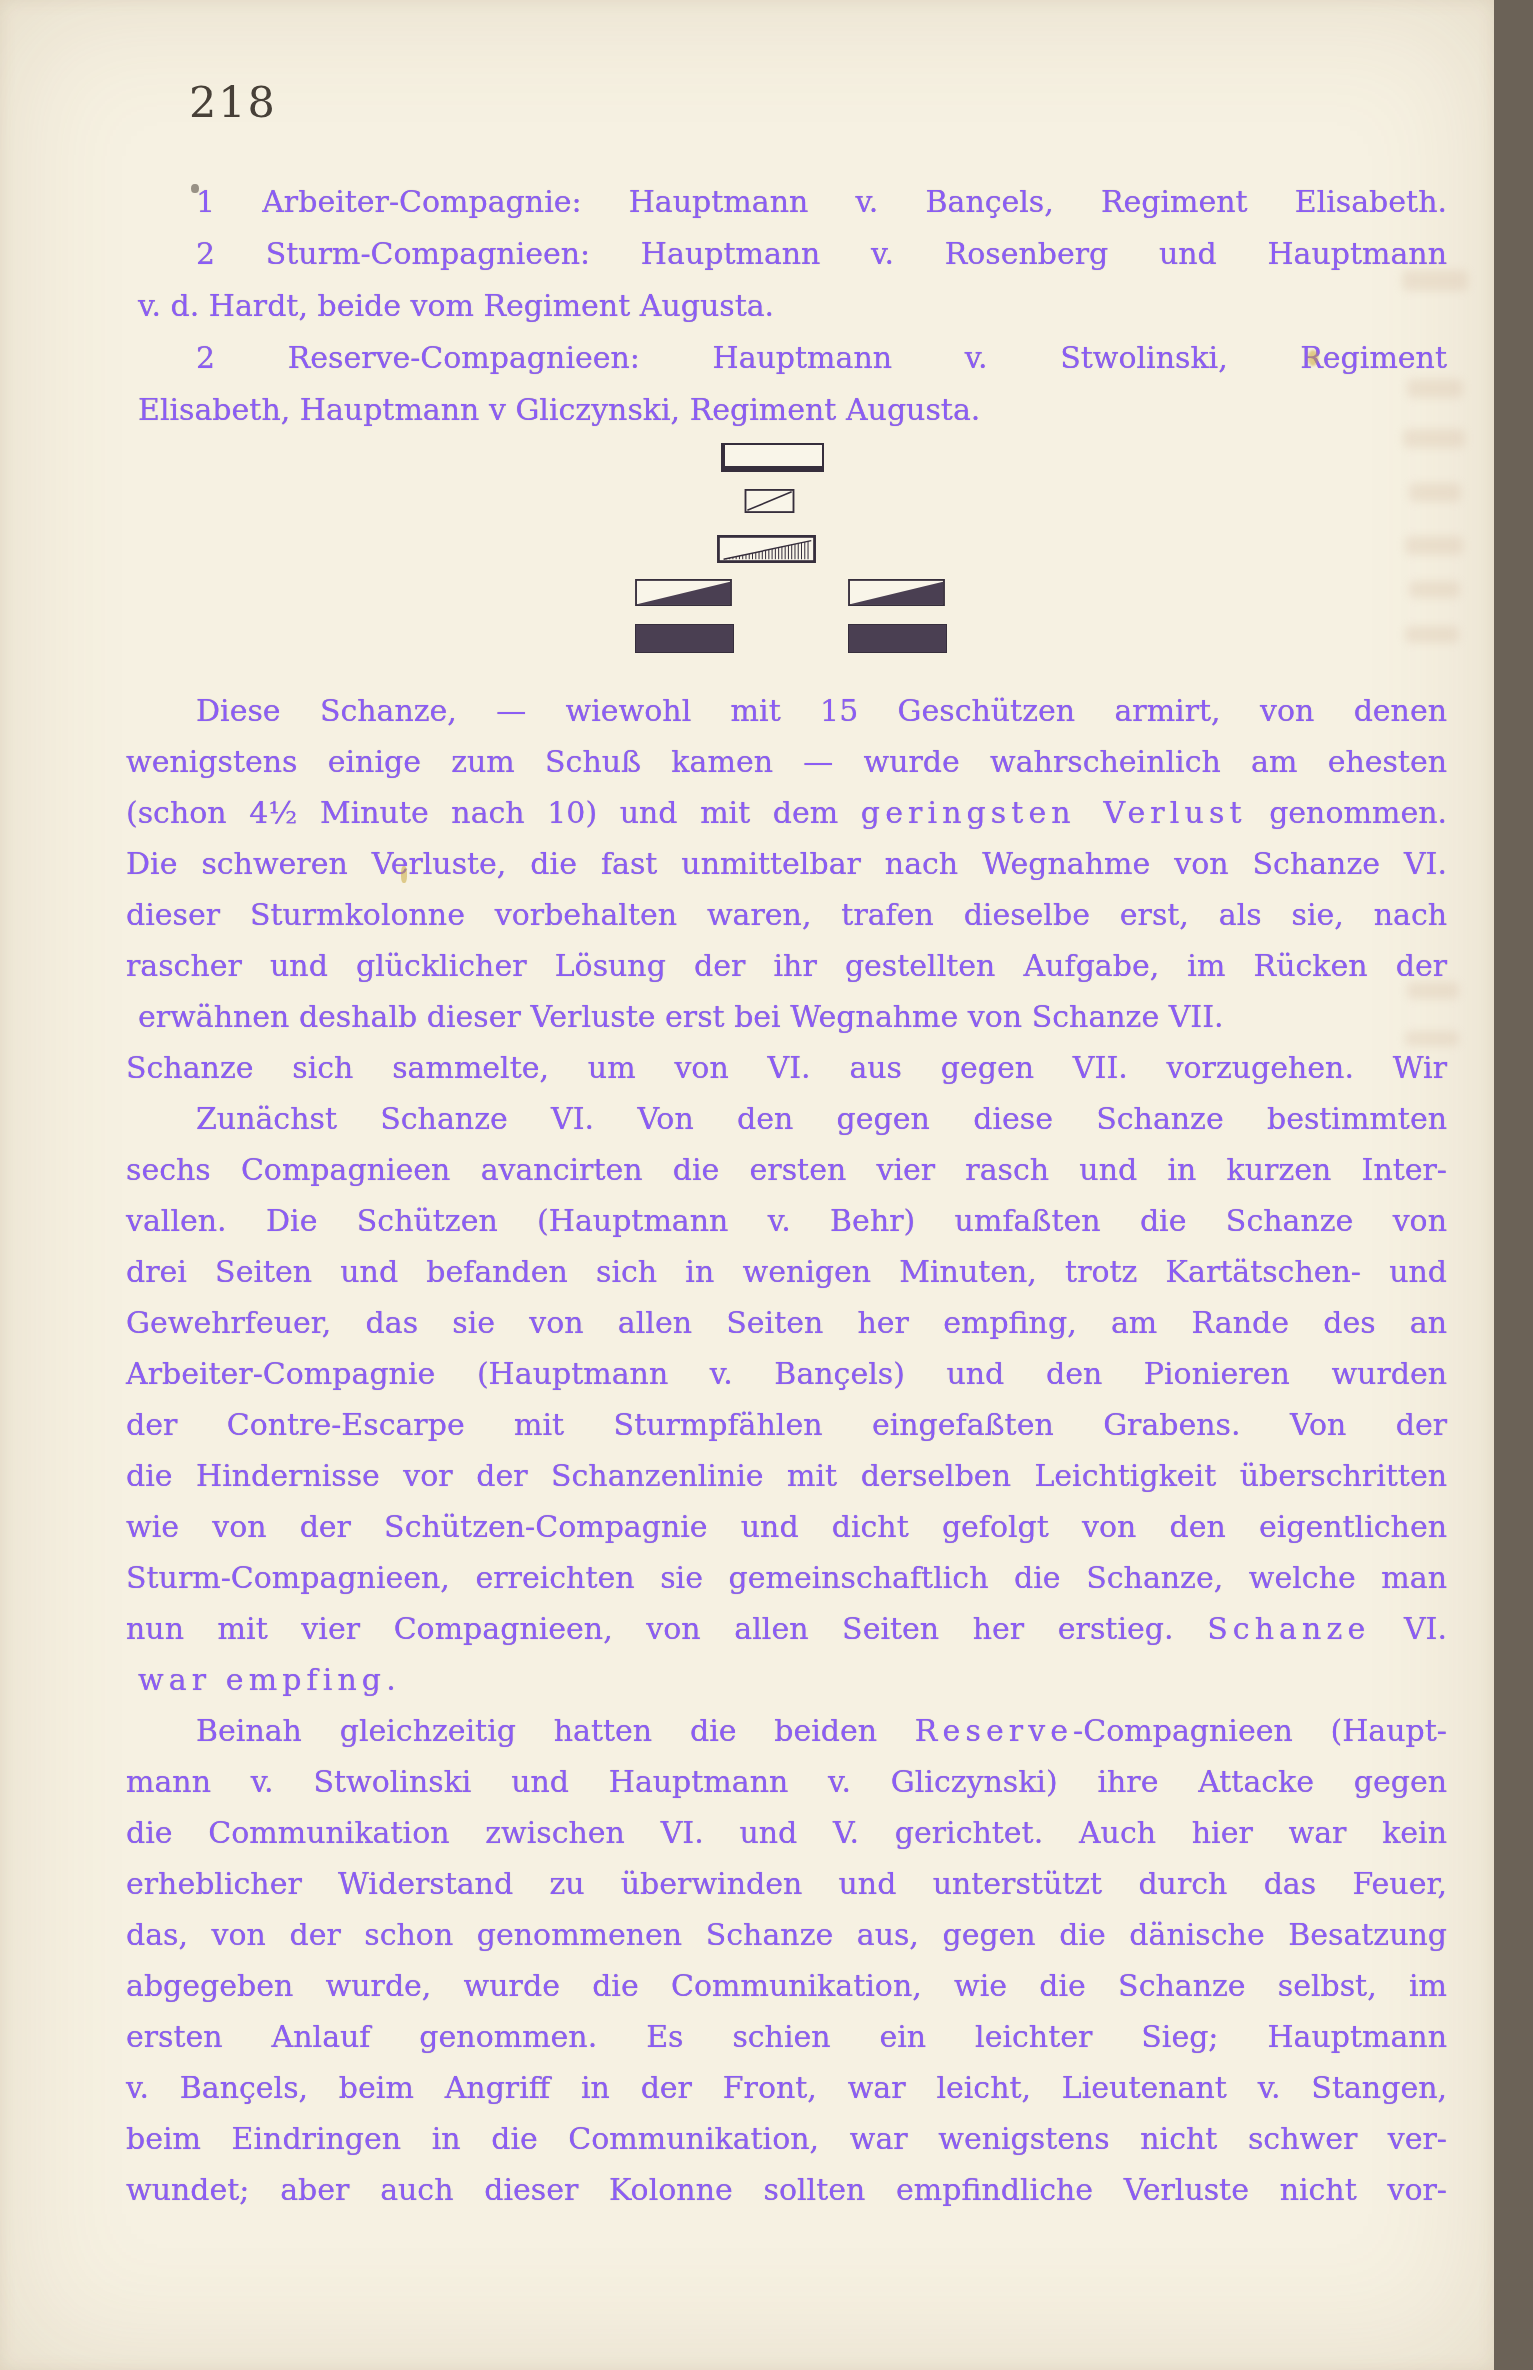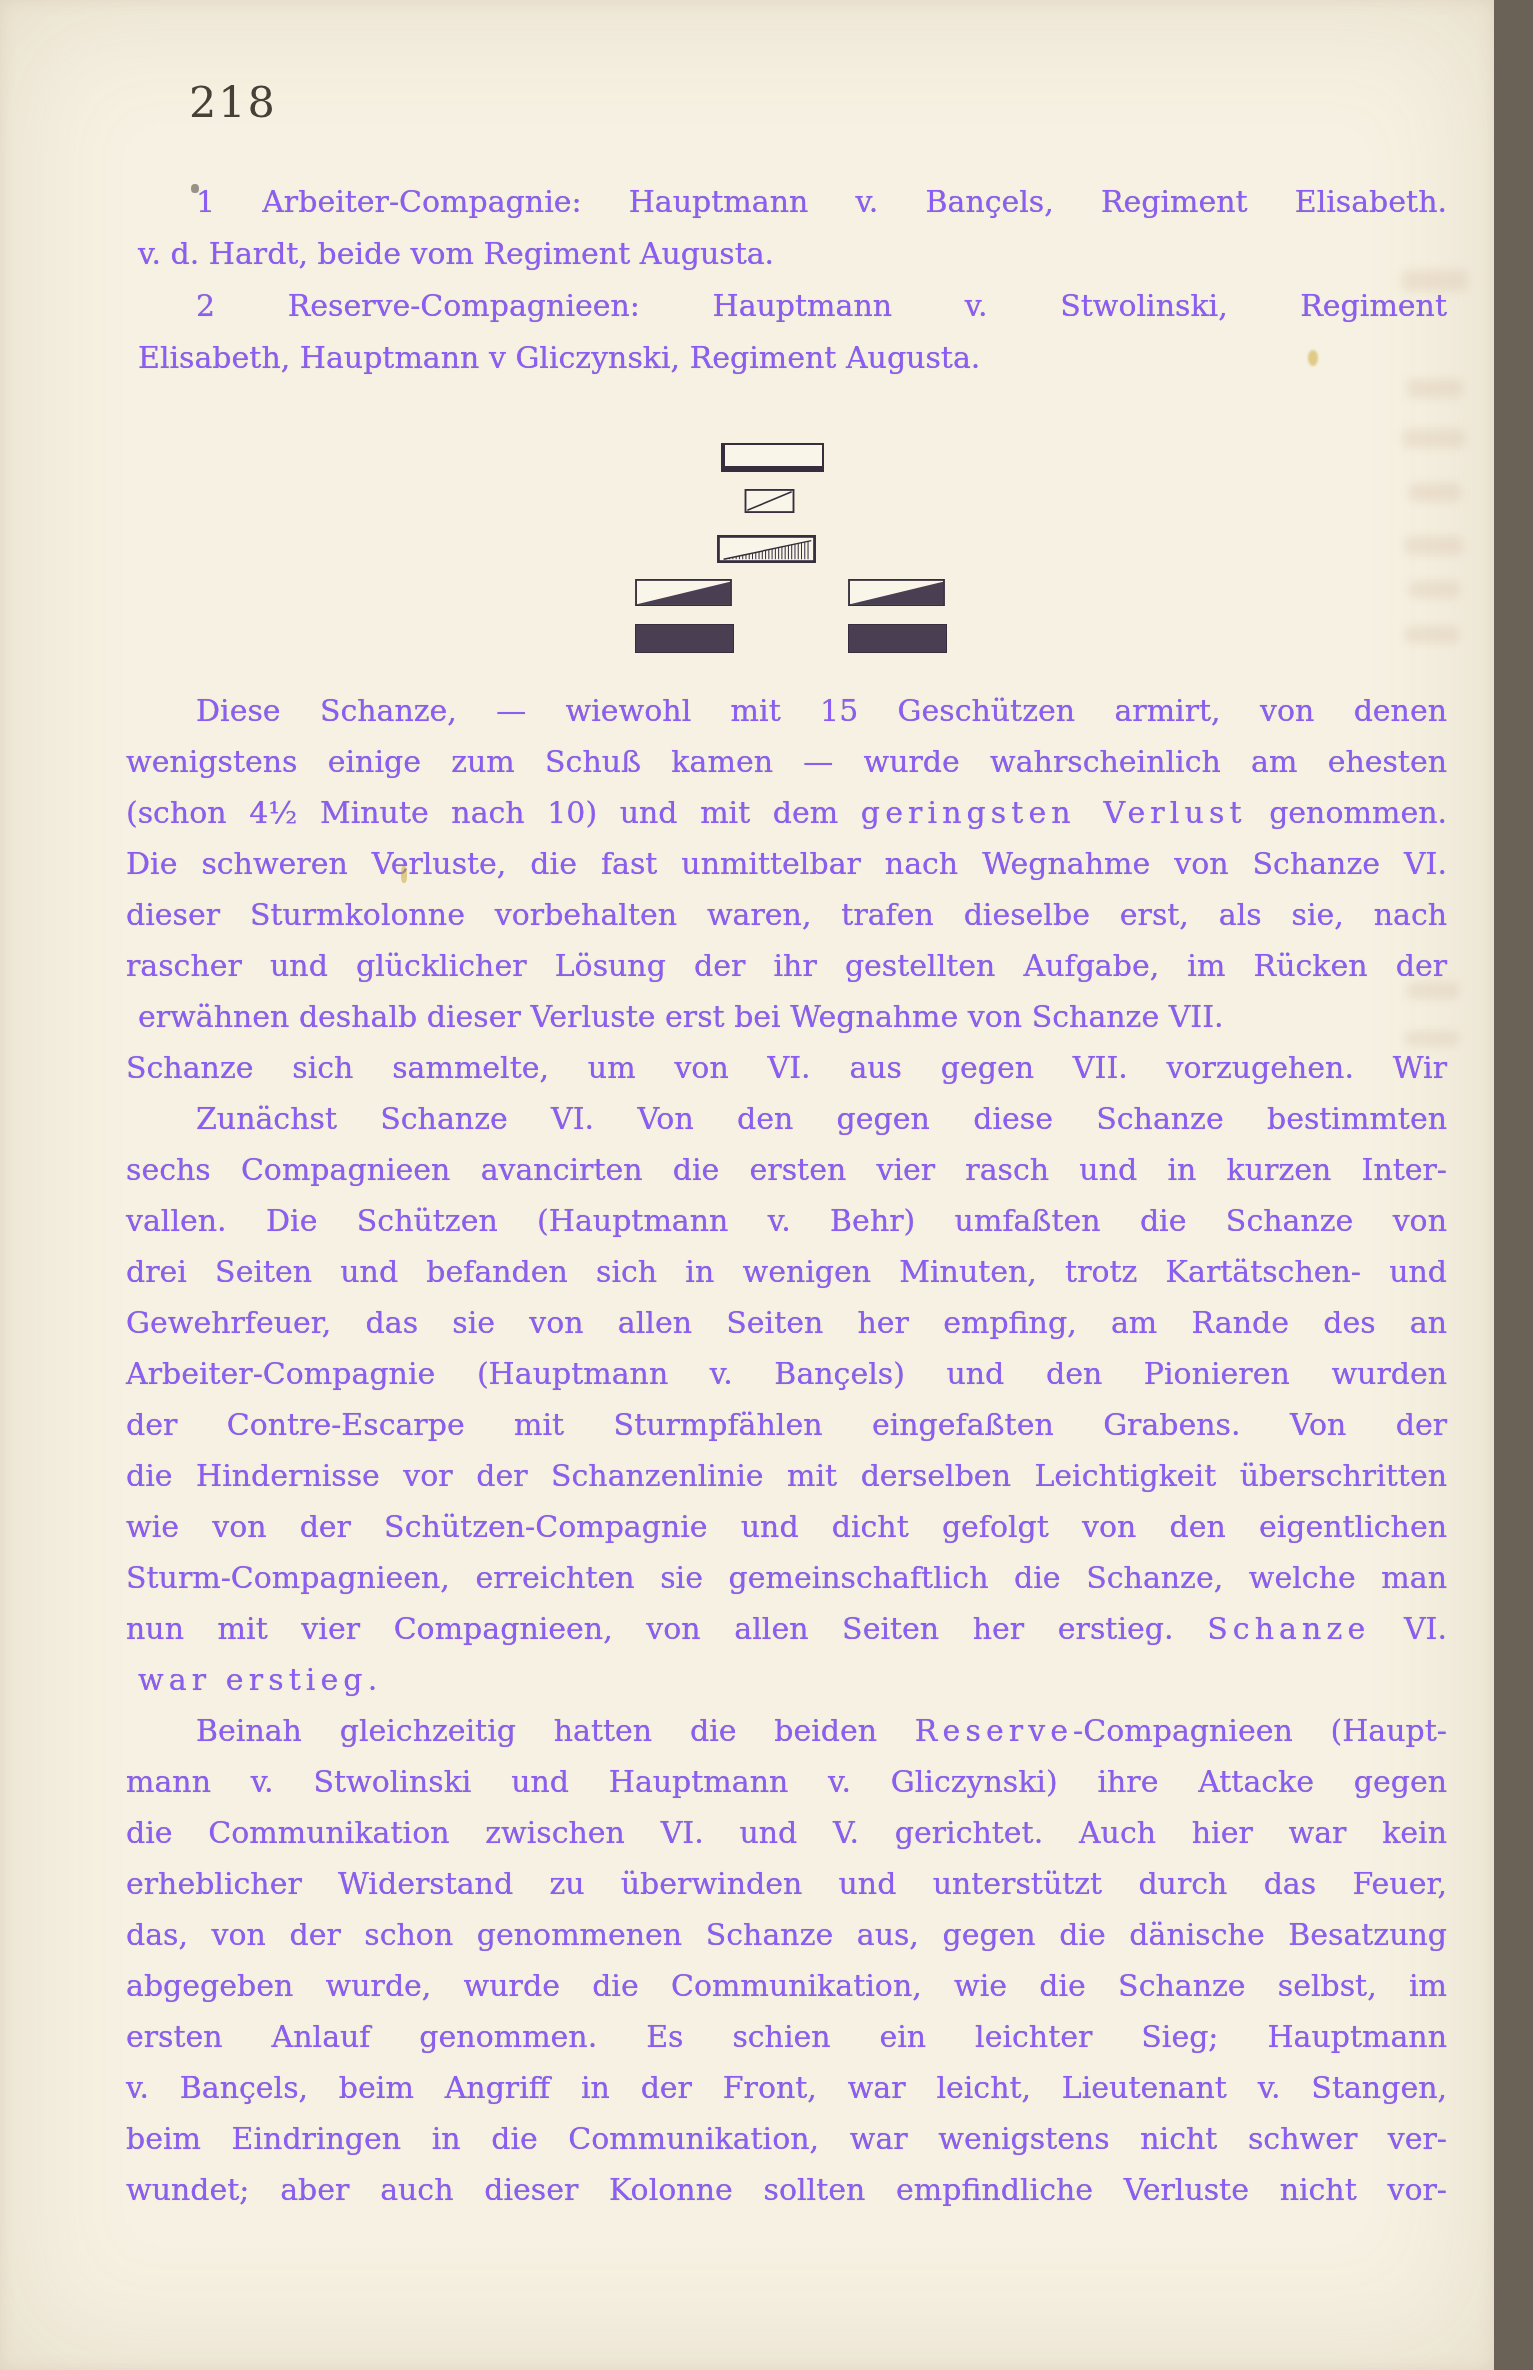--- a/index.html
+++ b/index.html
@@ -47,20 +47,21 @@
 </style>
 </head>
 <body>
 
 <div class="page">
 
   <div class="pagenum">218</div>
 
   <div class="textblock" id="intro-block">
       <div class="line indent"><span>1 Arbeiter-Compagnie: Hauptmann v. Bançels, Regiment Elisabeth.</span></div>
+      <div class="line indent"><span>2 Sturm-Compagnieen: Hauptmann v. Rosenberg und Hauptmann</span></div>
       <div class="line end"><span>v. d. Hardt, beide vom Regiment Augusta.</span></div>
       <div class="line indent"><span>2 Reserve-Compagnieen: Hauptmann v. Stwolinski, Regiment</span></div>
       <div class="line end"><span>Elisabeth, Hauptmann v Gliczynski, Regiment Augusta.</span></div>
     </div>
 
   <div class="figure">
     <div class="shape bar-plain"></div>
 
     <div class="shape" style="left:126px;top:53px;">
       <svg width="51" height="24" viewBox="0 0 54 26">
@@ -133,21 +134,21 @@
       <div class="line"><span>sechs Compagnieen avancirten die ersten vier rasch und in kurzen Inter-</span></div>
       <div class="line"><span>vallen.  Die Schützen (Hauptmann v. Behr) umfaßten die Schanze von</span></div>
       <div class="line"><span>drei Seiten und befanden sich in wenigen Minuten, trotz Kartätschen- und</span></div>
       <div class="line"><span>Gewehrfeuer, das sie von allen Seiten her empfing, am Rande des an</span></div>
       <div class="line"><span>Arbeiter-Compagnie (Hauptmann v. Bançels) und den Pionieren wurden</span></div>
       <div class="line"><span>der Contre-Escarpe mit Sturmpfählen eingefaßten Grabens.  Von der</span></div>
       <div class="line"><span>die Hindernisse vor der Schanzenlinie mit derselben Leichtigkeit überschritten</span></div>
       <div class="line"><span>wie von der Schützen-Compagnie und dicht gefolgt von den eigentlichen</span></div>
       <div class="line"><span>Sturm-Compagnieen, erreichten sie gemeinschaftlich die Schanze, welche man</span></div>
       <div class="line"><span>nun mit vier Compagnieen, von allen Seiten her erstieg.  </span><span class="gesperrt">Schanze</span><span> VI.</span></div>
-      <div class="line end"><span class="gesperrt">war erstieg.</span></div>
+      <div class="line end"><span class="gesperrt">war empfing.</span></div>
       <div class="line indent"><span>Beinah gleichzeitig hatten die beiden </span><span class="gesperrt">Reserve</span><span>-Compagnieen (Haupt-</span></div>
       <div class="line"><span>mann v. Stwolinski und Hauptmann v. Gliczynski) ihre Attacke gegen</span></div>
       <div class="line"><span>die Communikation zwischen VI. und V. gerichtet.  Auch hier war kein</span></div>
       <div class="line"><span>erheblicher Widerstand zu überwinden und unterstützt durch das Feuer,</span></div>
       <div class="line"><span>das, von der schon genommenen Schanze aus, gegen die dänische Besatzung</span></div>
       <div class="line"><span>abgegeben wurde, wurde die Communikation, wie die Schanze selbst, im</span></div>
       <div class="line"><span>ersten Anlauf genommen.  Es schien ein leichter Sieg; Hauptmann</span></div>
       <div class="line"><span>v. Bançels, beim Angriff in der Front, war leicht, Lieutenant v. Stangen,</span></div>
       <div class="line"><span>beim Eindringen in die Communikation, war wenigstens nicht schwer ver-</span></div>
       <div class="line"><span>wundet; aber auch dieser Kolonne sollten empfindliche Verluste nicht vor-</span></div>

